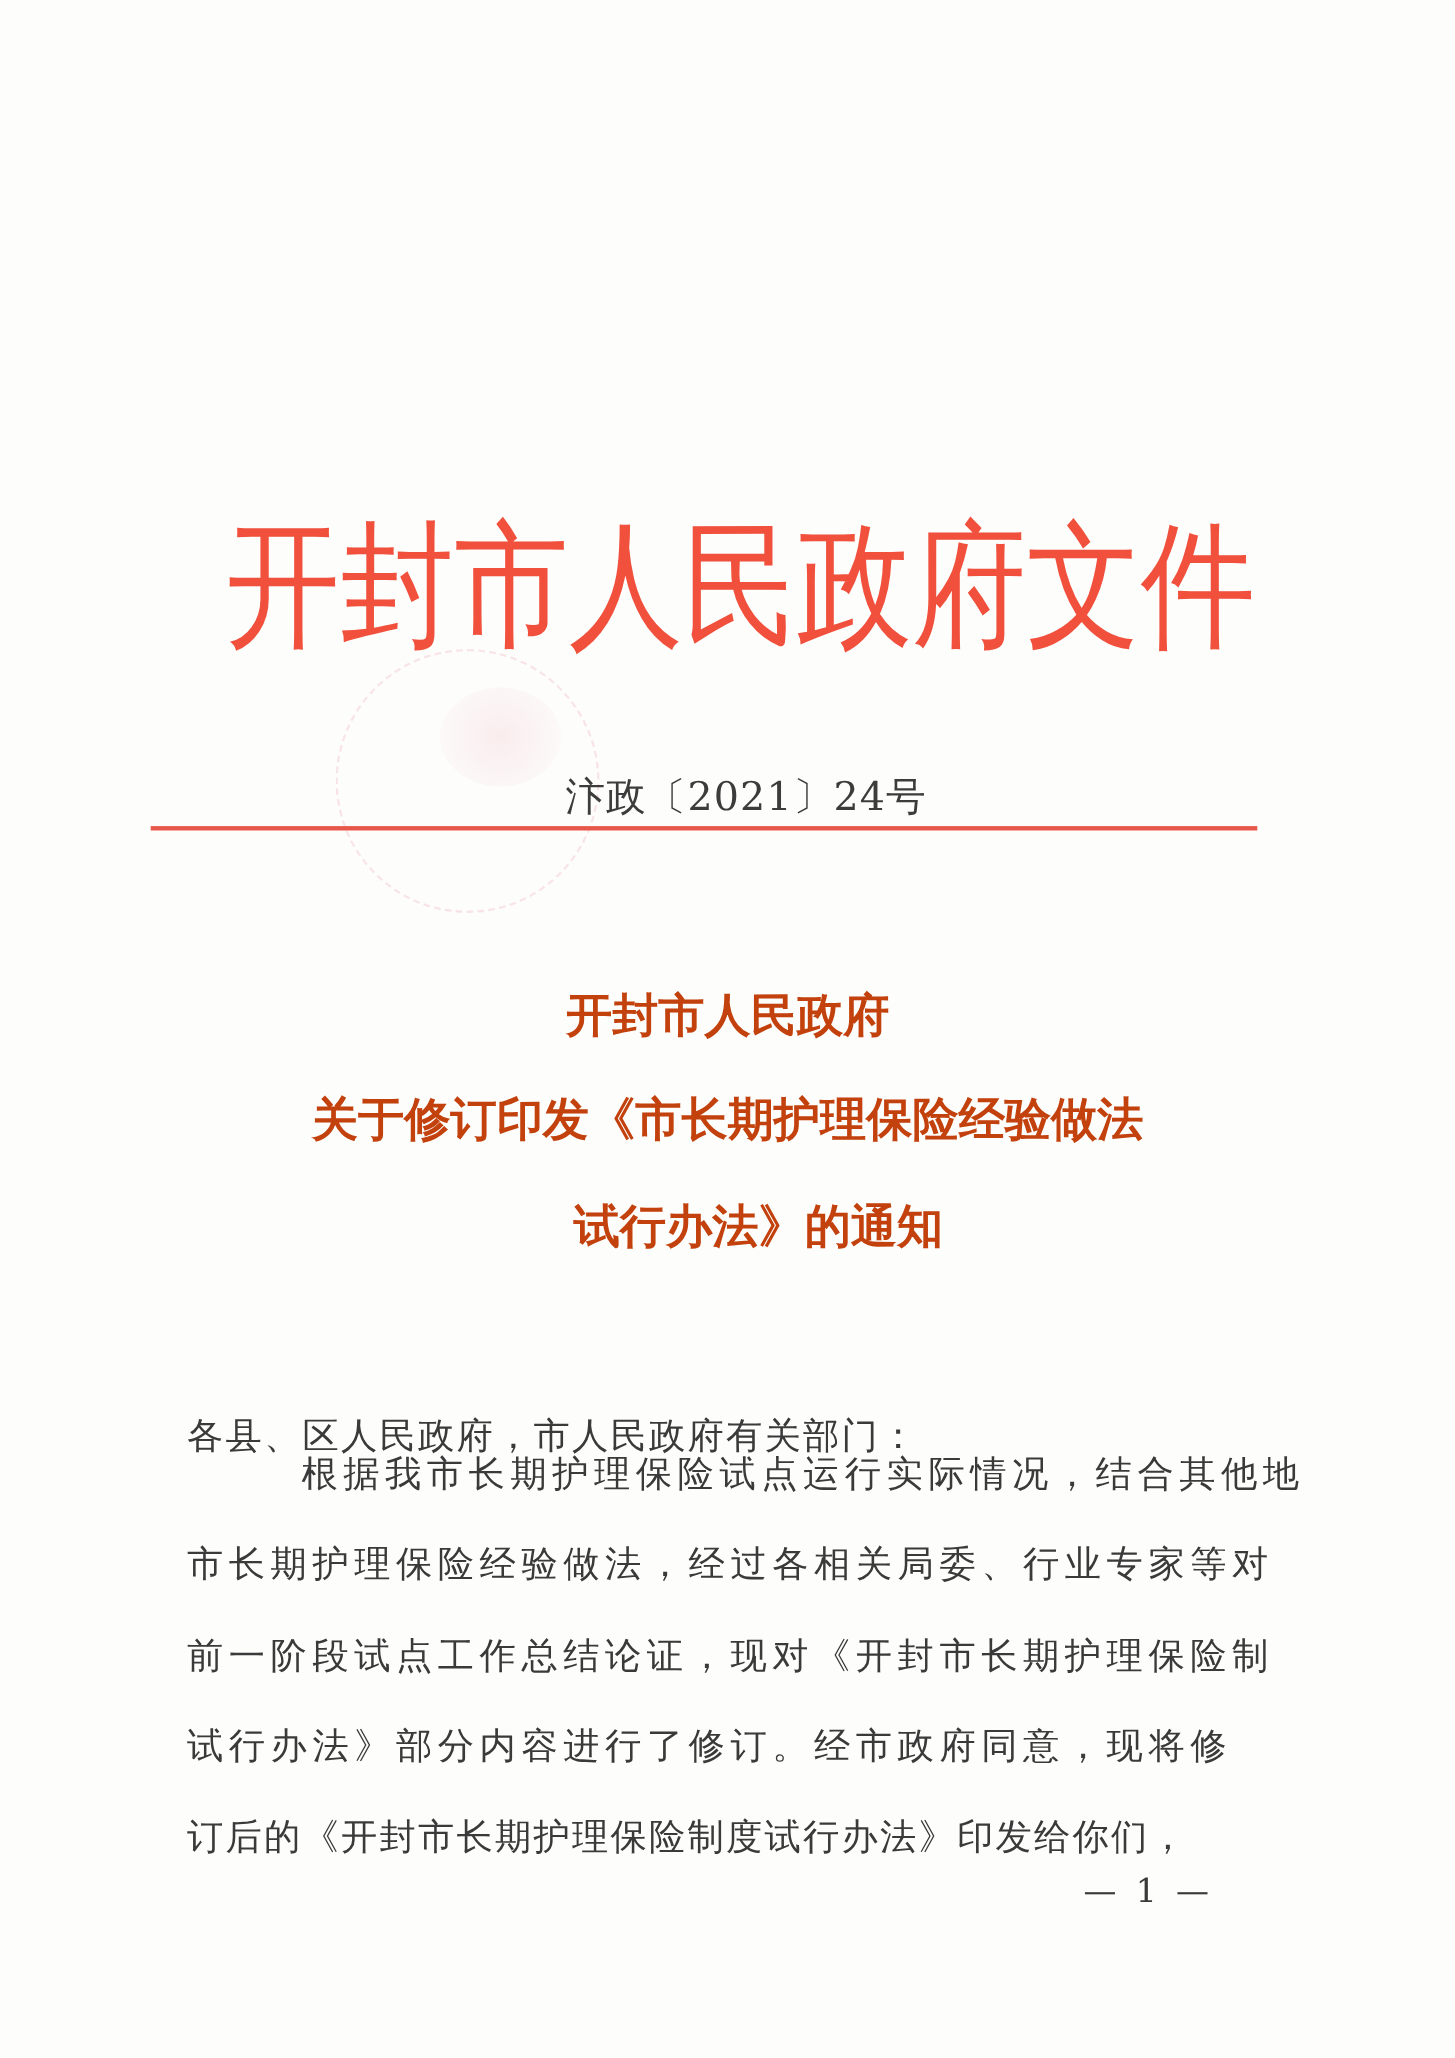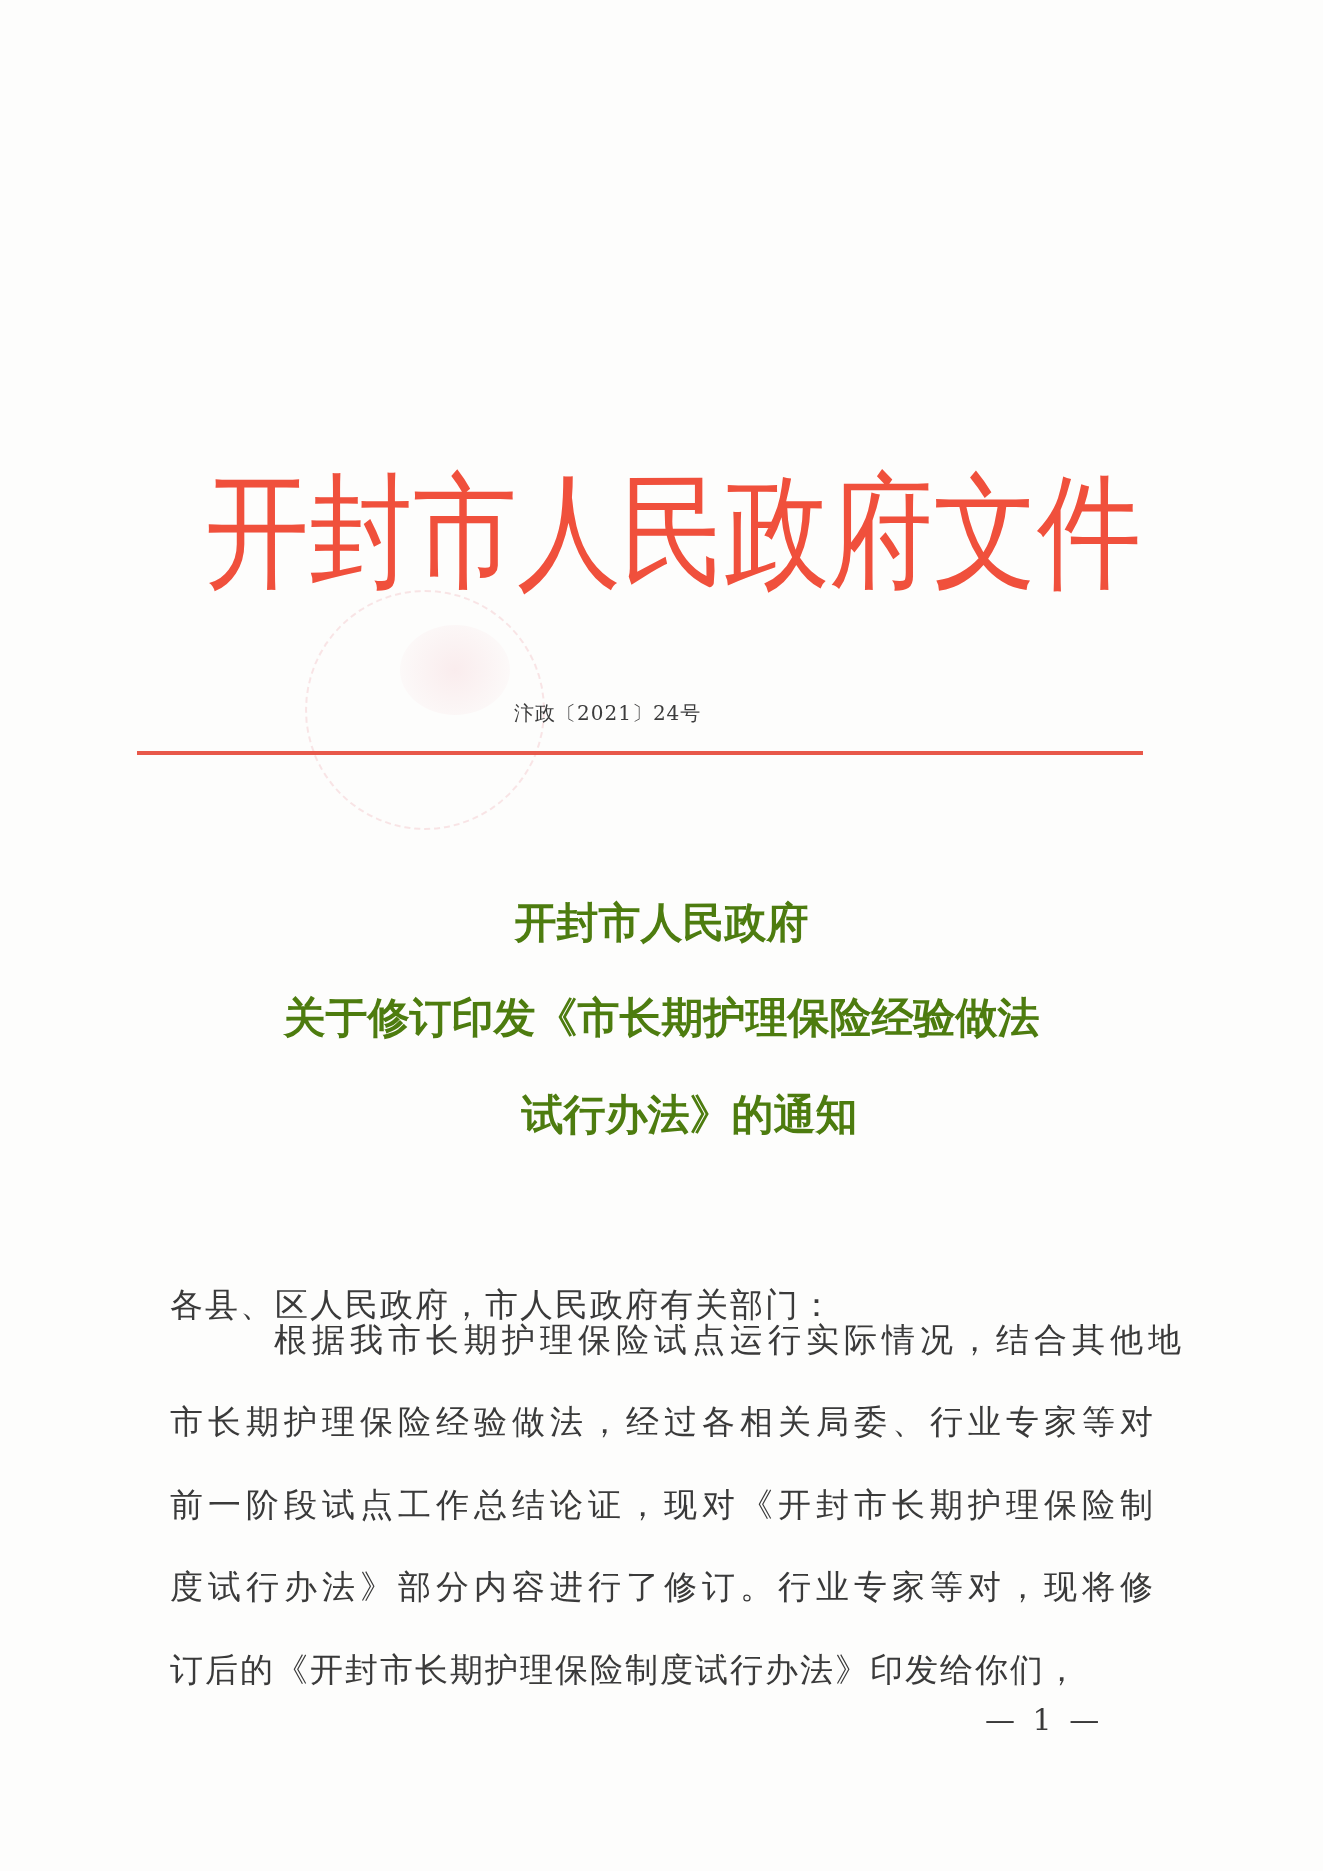--- a/index.html
+++ b/index.html
@@ -59,42 +59,42 @@
       width: 110px;
       height: 90px;
       border-radius: 50%;
       background: radial-gradient(circle, rgba(235,160,170,0.18), rgba(255,255,255,0));
     }
     .doc-number {
       position: absolute;
       left: 514px;
       top: 700px;
       font-family: "DejaVu Serif", "Liberation Serif", serif;
-      font-size: 20px;
+      font-size: 36px;
       color: #3c3c3c;
       letter-spacing: 1px;
       white-space: nowrap;
     }
     .red-rule {
       position: absolute;
       left: 137px;
       top: 751px;
       width: 1006px;
       height: 4px;
       background: #e8584a;
     }
     .notice-title {
       position: absolute;
       left: 0;
       width: 1323px;
       text-align: center;
       font-family: "DejaVu Sans", "Liberation Sans", sans-serif;
       font-weight: bold;
       font-size: 42px;
-      color: #4d7c0f;
+      color: #c2410c;
       white-space: nowrap;
     }
     .notice-title.l1 { top: 895px; }
     .notice-title.l2 { top: 990px; }
     .notice-title.l3 { top: 1087px; padding-left: 28px; }
     .body-text {
       position: absolute;
       left: 170px;
       width: 990px;
       font-family: "DejaVu Sans", "Liberation Sans", sans-serif;
@@ -146,18 +146,18 @@
   <div class="red-rule"></div>
 
   <div class="notice-title l1">开封市人民政府</div>
   <div class="notice-title l2">关于修订印发《市长期护理保险经验做法</div>
   <div class="notice-title l3">试行办法》的通知</div>
 
   <div class="body-text line-0">各县、区人民政府，市人民政府有关部门：</div>
   <div class="body-text indent line-1">根据我市长期护理保险试点运行实际情况，结合其他地</div>
   <div class="body-text line-3">前一阶段试点工作总结论证，现对《开封市长期护理保险制</div>
   <div class="body-text line-2">市长期护理保险经验做法，经过各相关局委、行业专家等对</div>
-  <div class="body-text line-4">度试行办法》部分内容进行了修订。行业专家等对，现将修</div>
+  <div class="body-text line-4">试行办法》部分内容进行了修订。经市政府同意，现将修</div>
   <div class="body-text line-5">订后的《开封市长期护理保险制度试行办法》印发给你们，</div>
 
   <div class="page-number">— 1 —</div>
 
 </div>
 
 </body></html>

